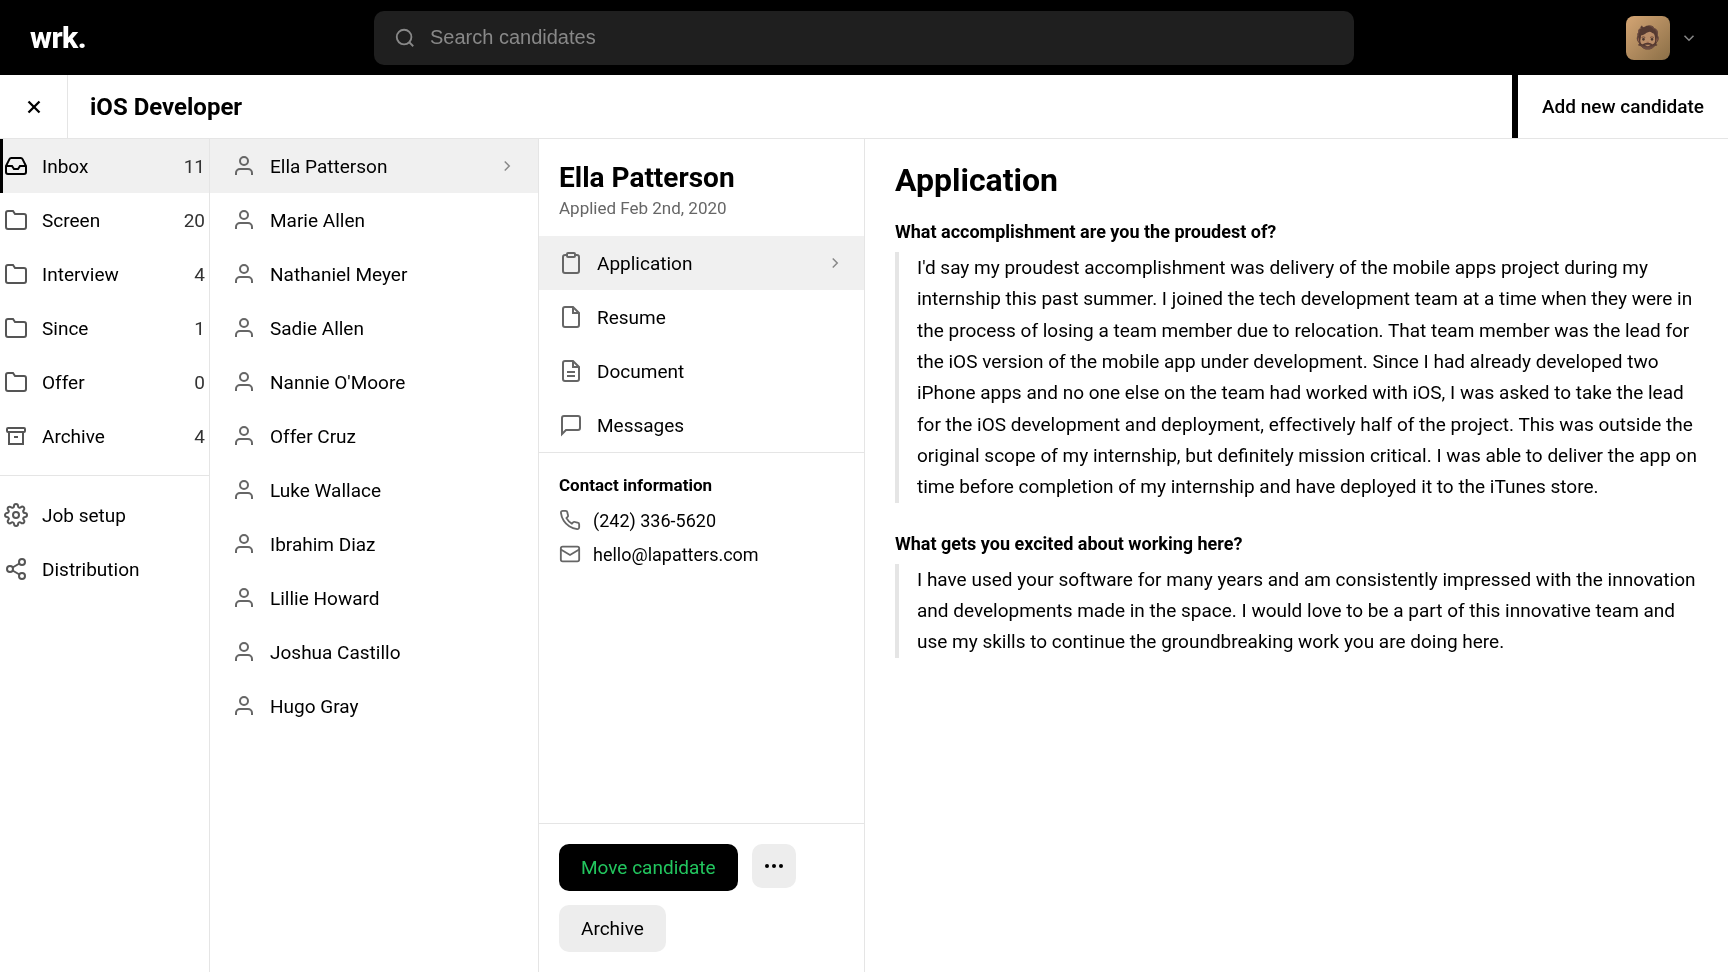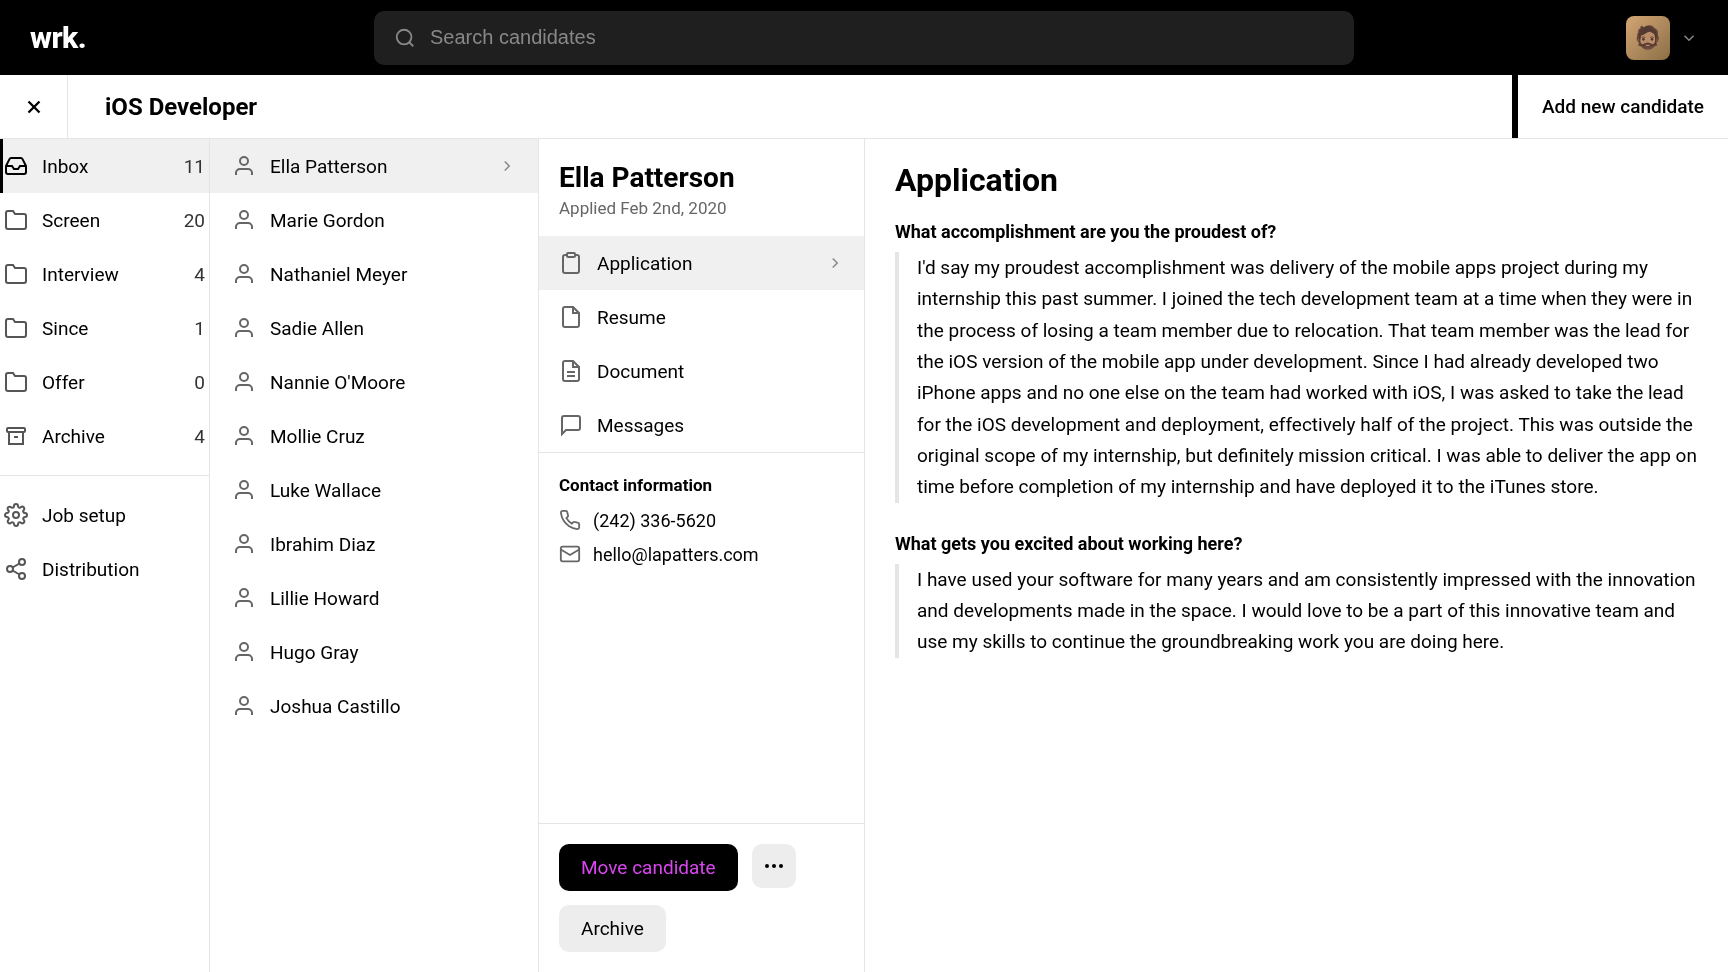--- a/index.html
+++ b/index.html
@@ -82,21 +82,20 @@
       stroke: #888;
     }
     
     
     .sub-header {
       height: 64px;
       background: #fff;
       display: flex;
       align-items: center;
       border-bottom: 1px solid #e5e5e5;
-      gap: 15px;
     }
     .close-btn {
       width: 68px;
       height: 100%;
       display: flex;
       align-items: center;
       justify-content: center;
       border-right: 1px solid #e5e5e5;
       cursor: pointer;
     }
@@ -298,21 +297,21 @@
     .btn {
       padding: 12px 22px;
       border-radius: 10px;
       font-size: 19px;
       border: none;
       cursor: pointer;
       font-family: inherit;
     }
     .btn-primary {
       background: #000;
-      color: #d946ef;
+      color: #22c55e;
     }
     .btn-secondary {
       background: #ededed;
       color: #000;
     }
     .btn-icon {
       width: 44px;
       height: 44px;
       background: #ededed;
       border-radius: 10px;
@@ -465,21 +464,21 @@
         <span class="candidate-name">Ella Patterson</span>
         <svg class="chevron-right" viewBox="0 0 24 24">
           <polyline points="9 18 15 12 9 6"></polyline>
         </svg>
       </div>
       <div class="candidate-item">
         <svg class="person-icon" viewBox="0 0 24 24">
           <path d="M20 21v-2a4 4 0 0 0-4-4H8a4 4 0 0 0-4 4v2"></path>
           <circle cx="12" cy="7" r="4"></circle>
         </svg>
-        <span class="candidate-name">Marie Gordon</span>
+        <span class="candidate-name">Marie Allen</span>
       </div>
       <div class="candidate-item">
         <svg class="person-icon" viewBox="0 0 24 24">
           <path d="M20 21v-2a4 4 0 0 0-4-4H8a4 4 0 0 0-4 4v2"></path>
           <circle cx="12" cy="7" r="4"></circle>
         </svg>
         <span class="candidate-name">Nathaniel Meyer</span>
       </div>
       <div class="candidate-item">
         <svg class="person-icon" viewBox="0 0 24 24">
@@ -493,21 +492,21 @@
           <path d="M20 21v-2a4 4 0 0 0-4-4H8a4 4 0 0 0-4 4v2"></path>
           <circle cx="12" cy="7" r="4"></circle>
         </svg>
         <span class="candidate-name">Nannie O'Moore</span>
       </div>
       <div class="candidate-item">
         <svg class="person-icon" viewBox="0 0 24 24">
           <path d="M20 21v-2a4 4 0 0 0-4-4H8a4 4 0 0 0-4 4v2"></path>
           <circle cx="12" cy="7" r="4"></circle>
         </svg>
-        <span class="candidate-name">Mollie Cruz</span>
+        <span class="candidate-name">Offer Cruz</span>
       </div>
       <div class="candidate-item">
         <svg class="person-icon" viewBox="0 0 24 24">
           <path d="M20 21v-2a4 4 0 0 0-4-4H8a4 4 0 0 0-4 4v2"></path>
           <circle cx="12" cy="7" r="4"></circle>
         </svg>
         <span class="candidate-name">Luke Wallace</span>
       </div>
       <div class="candidate-item">
         <svg class="person-icon" viewBox="0 0 24 24">
@@ -521,28 +520,28 @@
           <path d="M20 21v-2a4 4 0 0 0-4-4H8a4 4 0 0 0-4 4v2"></path>
           <circle cx="12" cy="7" r="4"></circle>
         </svg>
         <span class="candidate-name">Lillie Howard</span>
       </div>
       <div class="candidate-item">
         <svg class="person-icon" viewBox="0 0 24 24">
           <path d="M20 21v-2a4 4 0 0 0-4-4H8a4 4 0 0 0-4 4v2"></path>
           <circle cx="12" cy="7" r="4"></circle>
         </svg>
+        <span class="candidate-name">Joshua Castillo</span>
+      </div>
+      <div class="candidate-item">
+        <svg class="person-icon" viewBox="0 0 24 24">
+          <path d="M20 21v-2a4 4 0 0 0-4-4H8a4 4 0 0 0-4 4v2"></path>
+          <circle cx="12" cy="7" r="4"></circle>
+        </svg>
         <span class="candidate-name">Hugo Gray</span>
-      </div>
-      <div class="candidate-item">
-        <svg class="person-icon" viewBox="0 0 24 24">
-          <path d="M20 21v-2a4 4 0 0 0-4-4H8a4 4 0 0 0-4 4v2"></path>
-          <circle cx="12" cy="7" r="4"></circle>
-        </svg>
-        <span class="candidate-name">Joshua Castillo</span>
       </div>
     </div>
 
   <div class="detail-panel">
     <div class="detail-header">
       <div class="candidate-title">Ella Patterson</div>
       <div class="applied-date">Applied Feb 2nd, 2020</div>
     </div>
     <div class="detail-tabs" id="tabs-container">
         <div class="detail-tab active">

